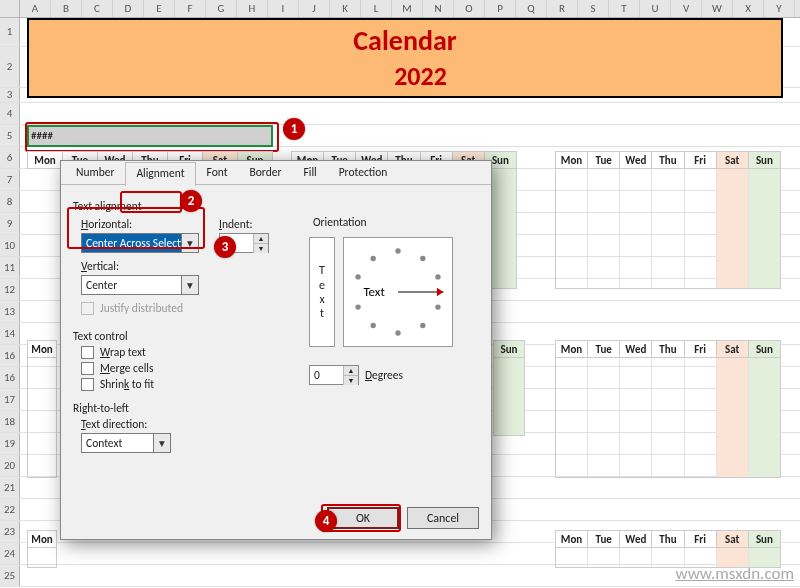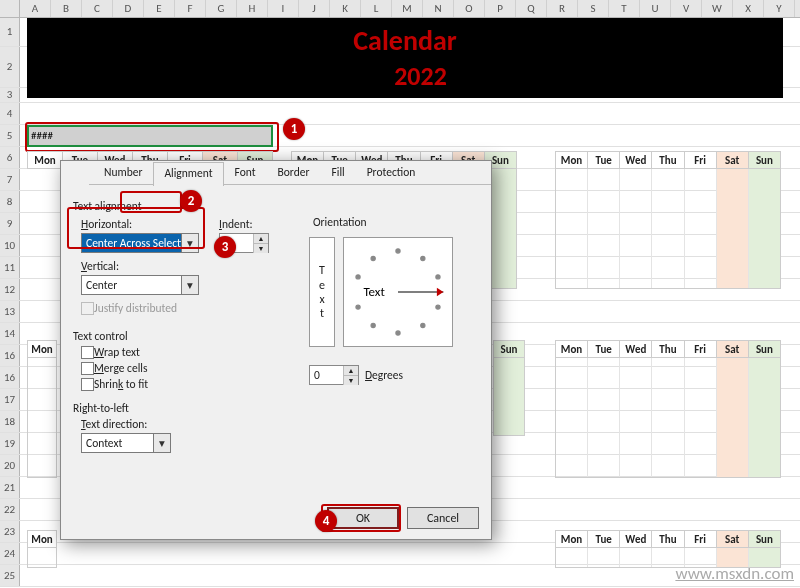--- a/index.html
+++ b/index.html
@@ -60,21 +60,21 @@
     border-right: 1px solid #b6b6b6;
   }
 
   
   .banner-area {
     position: absolute;
     left: 27px;  
     top: 18px;
     width: 756px;
     height: 80px;
-    background: #000000;
+    background: #fdba74;
     border: 2px solid #000;
     display: flex;
     flex-direction: column;
     justify-content: center;
     align-items: center;
     color: #c00000;
     font-weight: 700;
   }
   .banner-area .t1 { font-size: 28px; line-height: 1.2; }
   .banner-area .t2 { font-size: 26px; line-height: 1.2; margin-top: 4px; margin-left: 31px; }
@@ -188,21 +188,20 @@
     line-height: 26px;
     font-size: 14px;
     color: #333;
   }
 
   .dialog .tabs {
     display: flex;
     height: 24px;
     padding-left: 4px;
     border-bottom: 1px solid #bbb;
-    margin-left: 28px;
   }
   .dialog .tabs .tab {
     padding: 3px 10px 0 10px;
     font-size: 11.5px;
     height: 24px;
     border: 1px solid transparent;
     border-bottom: none;
     margin-right: 0px;
     position: relative;
   }
@@ -256,21 +255,21 @@
   .spin {
     display:flex; width:50px; height:20px;
     border:1px solid #888; background:#fff;
   }
   .spin .sv{flex:1; padding:0 4px; line-height:18px;}
   .spin .ar{width:15px;display:flex;flex-direction:column;}
   .spin .ar div{flex:1;font-size:7px;text-align:center;line-height:9px;background:#e5e5e5;border-left:1px solid #bbb;}
   .spin .ar div:first-child{border-bottom:1px solid #bbb;}
 
   .chk {
-    display:flex; align-items:center; 
+    display:flex; align-items:center; gap:6px;
     margin:2px 0;
   }
   .chk .box{
     width:13px;height:13px;border:1px solid #7a7a7a;background:#fff;
   }
   .chk.disabled{color:#9a9a9a;}
   .chk.disabled .box{border-color:#bdbdbd;background:#f0f0f0;}
 
   .orientation-box{
     position:absolute;

